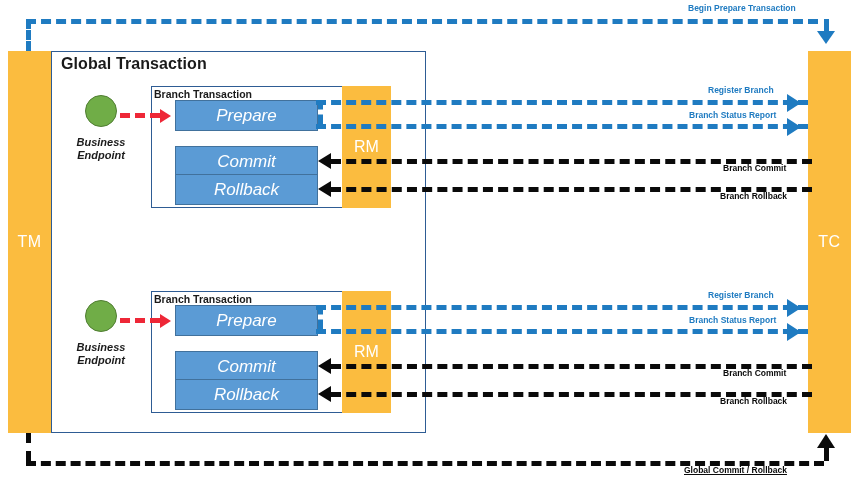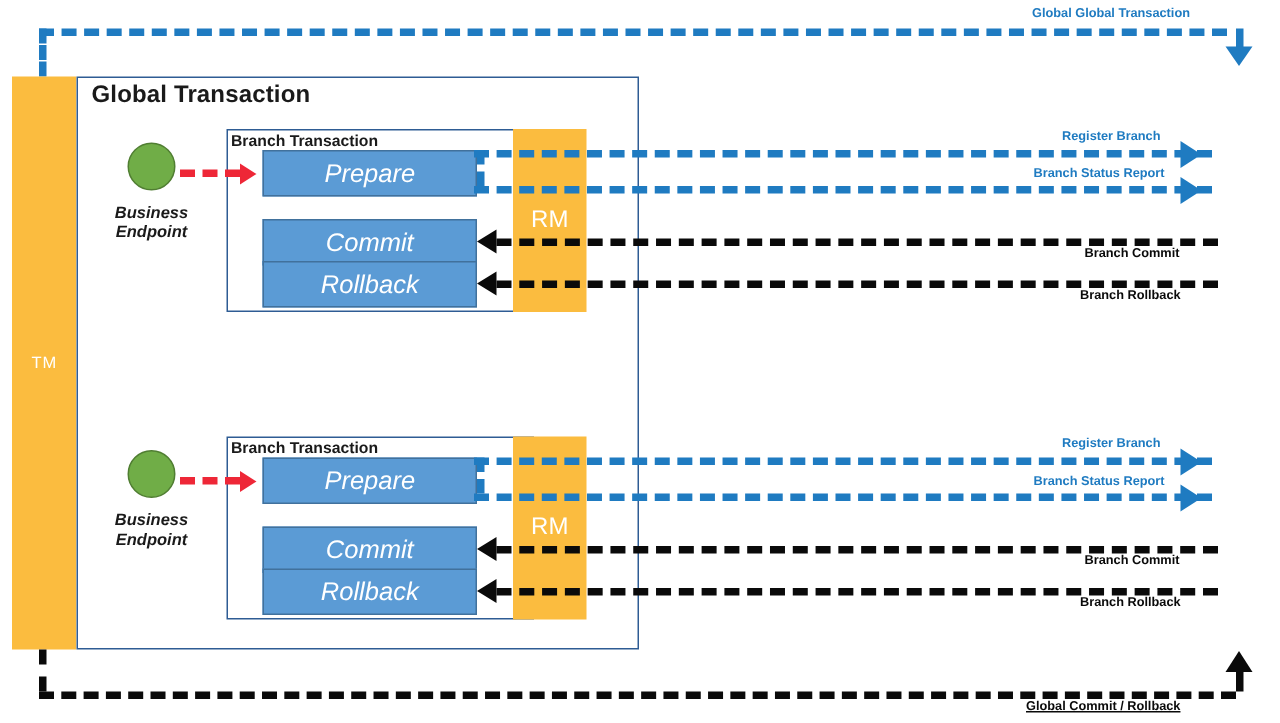--- a/index.html
+++ b/index.html
@@ -2,21 +2,21 @@
 <html><head>
 <meta charset="utf-8">
 <style>
   html,body{margin:0;padding:0;background:#ffffff;}
   body{width:853px;height:482px;overflow:hidden;
        font-family:"Liberation Sans","DejaVu Sans",sans-serif;}
   #stage{position:relative;width:853px;height:482px;background:#ffffff;}
 
   
   .pillar{position:absolute;background:#FBBC3F;display:flex;align-items:center;
-          justify-content:center;color:#ffffff;font-size:11px;font-weight:400;
+          justify-content:center;color:#ffffff;font-size:16px;font-weight:400;
           letter-spacing:.5px;}
   #tm-pillar{left:8px;top:51px;width:43px;height:382px;}
   #tc-pillar{left:808px;top:51px;width:43px;height:382px;}
 
   
   #global-box{position:absolute;left:51px;top:51px;width:375px;height:382px;
               background:#ffffff;border:1px solid #2E5C94;box-sizing:border-box;}
   #global-label{position:absolute;left:61px;top:55px;font-size:16px;
                 font-weight:bold;color:#1a1a1a;letter-spacing:.1px;}
 
@@ -65,28 +65,29 @@
   
   .edge-label{position:absolute;font-size:8.5px;font-weight:bold;white-space:nowrap;}
   .lbl-blue{color:#1F7BC1;}
   .lbl-black{color:#0a0a0a;}
 </style>
 </head>
 <body>
 
 <div id="stage">
 
-  <div class="edge-label lbl-blue" style="left:688px;top:3px;">Global Global Transaction</div>
+  <div class="edge-label lbl-blue" style="left:688px;top:3px;">Begin Prepare Transaction</div>
   <div class="dash-h blue-dash" style="left:26px;top:19px;width:792px;border-top-width:5px;"></div>
   <div class="dash-v blue-dash" style="left:26px;top:19px;height:32px;border-left-width:5px;"></div>
   <div class="dash-v blue-dash" style="left:824px;top:19px;height:13px;border-left-width:5px;"></div>
   <div class="head-down-blue" style="left:817px;top:31px;"></div>
 
   <div class="pillar" id="tm-pillar">TM</div>
 
+  <div class="pillar" id="tc-pillar">TC</div>
 
   <div id="global-box"></div>
   <div id="global-label">Global Transaction</div>
 
   <div class="branch-box" style="left:151px;top:86px;height:122px;"></div>
   <div class="branch-label" style="left:154px;top:88px;">Branch Transaction</div>
 
   <div class="endpoint-dot" style="left:85px;top:95px;"></div>
   <div class="endpoint-label" style="left:61px;top:136px;">
     <span>Business</span><br>

